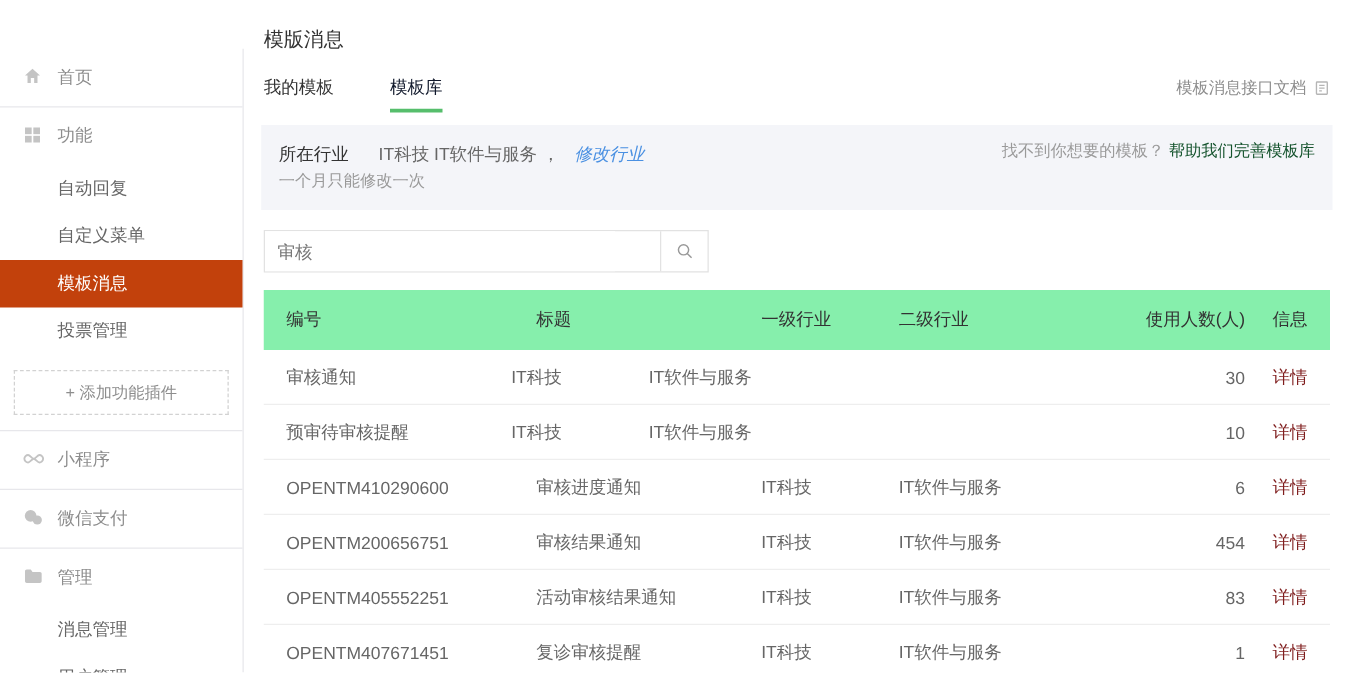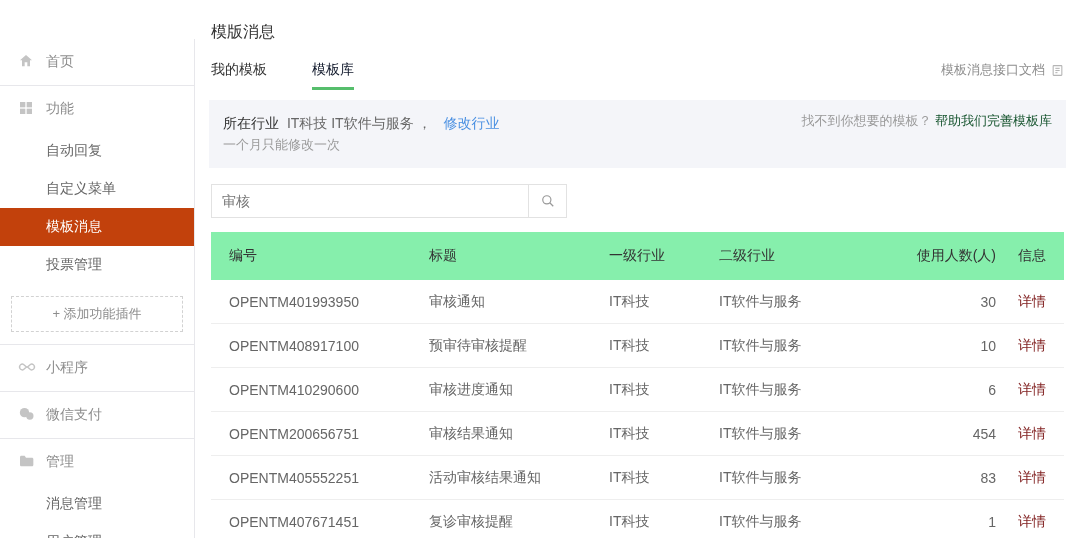--- a/index.html
+++ b/index.html
@@ -14,22 +14,22 @@
 .sb-add { margin: 12px 11px; border: 1px dashed #d2d2d2; color: #8d8d8d; text-align: center; padding: 8px 0; font-size: 13px; cursor: pointer; }
 .main { flex: 1; padding: 0 12px 0 12px; overflow: hidden; }
 .page-title { padding: 22px 4px 18px; font-size: 16px; color: #333; }
 .tabs { display: flex; align-items: flex-start; padding: 0 4px 10px; position: relative; gap: 13px; }
 .tab { margin-right: 32px; padding-bottom: 8px; color: #333; cursor: pointer; }
 .tab.active { color: #0f172a; border-bottom: 3px solid #56be6c; font-weight: 500; }
 .tabs .spacer { flex: 1; }
 .doc-link { color: #8d8d8d; font-size: 13px; display: flex; align-items: center; gap: 6px; }
 .info-bar { background: #f4f5f9; padding: 12px 14px; margin: 0 2px; display: flex; align-items: flex-start; }
 .info-left { color: #666; line-height: 22px; }
-.info-left .lbl { color: #333; margin-right: 4px; }
-.info-left a { color: #4a90e2; text-decoration: none; margin-left: 8px; }
+.info-left .lbl { color: #333; margin-right: 20px; }
+.info-left a { color: #4a90e2; text-decoration: none; margin-left: 8px; font-style: italic; }
 .info-left .sub { color: #9a9a9a; font-size: 13px; }
 .info-right { margin-left: auto; color: #9a9a9a; font-size: 13px; }
 .info-right a { color: #14532d; text-decoration: none; }
 .search-row { padding: 16px 4px 14px; }
 .search-box { display: inline-flex; border: 1px solid #e2e2e2; height: 34px; gap: 36px; }
 .search-box input { border: none; outline: none; padding: 0 10px; width: 280px; font-size: 14px; }
 .search-box .btn { width: 38px; border-left: 1px solid #e2e2e2; display: flex; align-items: center; justify-content: center; color: #999; cursor: pointer; }
 .tbl-wrap { margin: 0 4px; }
 .tbl-head, .tbl-row { display: flex; align-items: center; padding: 0 18px; }
 .tbl-head { background: #86efac; height: 48px; color: #333; font-weight: 500; }
@@ -156,30 +156,28 @@
         <div class="c-id">编号</div>
         <div class="c-title">标题</div>
         <div class="c-l1">一级行业</div>
         <div class="c-l2">二级行业</div>
         <div class="c-gap"></div>
         <div class="c-use">使用人数(人)</div>
         <div class="c-info">信息</div>
       </div>
       <div id="rows">
           <div class="tbl-row">
-            <div class="c-id">OPENTM401993950</div>
             <div class="c-title">审核通知</div>
             <div class="c-l1">IT科技</div>
             <div class="c-l2">IT软件与服务</div>
             <div class="c-gap"></div>
             <div class="c-use">30</div>
             <div class="c-info"><a>详情</a></div>
           </div>
           <div class="tbl-row">
-            <div class="c-id">OPENTM408917100</div>
             <div class="c-title">预审待审核提醒</div>
             <div class="c-l1">IT科技</div>
             <div class="c-l2">IT软件与服务</div>
             <div class="c-gap"></div>
             <div class="c-use">10</div>
             <div class="c-info"><a>详情</a></div>
           </div>
           <div class="tbl-row">
             <div class="c-id">OPENTM410290600</div>
             <div class="c-title">审核进度通知</div>

